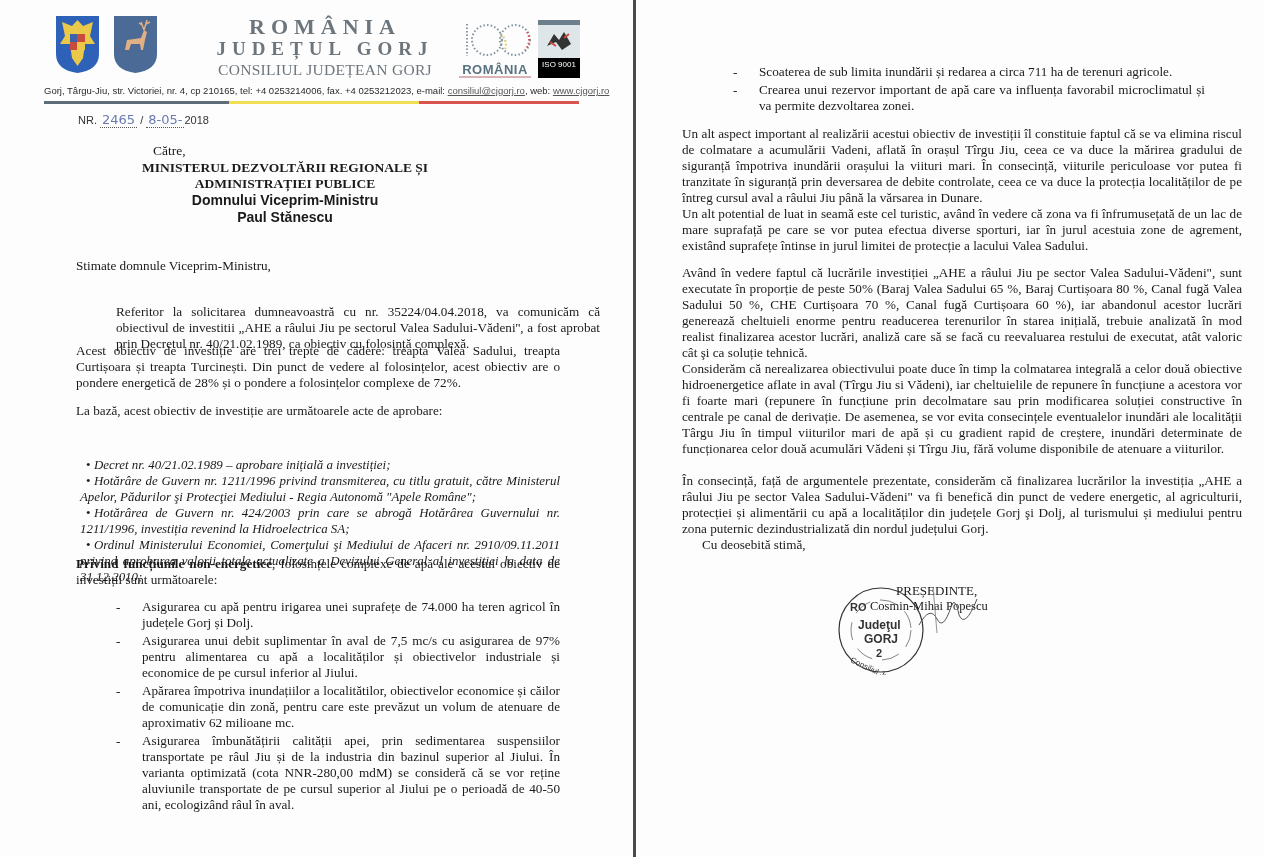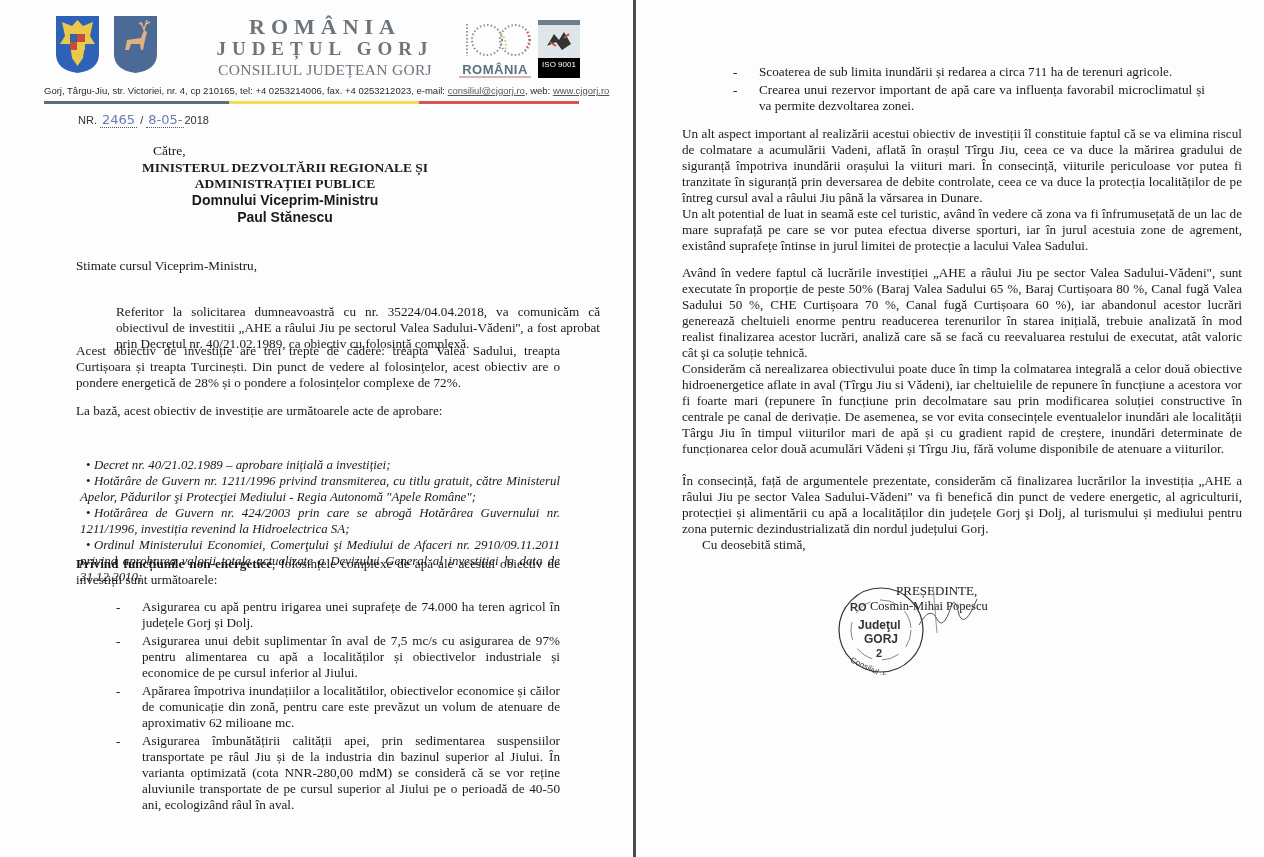--- a/index.html
+++ b/index.html
@@ -124,21 +124,21 @@
     <span>NR.</span>
     <span class="hand">2465</span><span> / </span><span class="hand">8-05-</span><span>2018</span>
   </div>
 
   <div class="catre">Către,</div>
   <div class="addr" style="top:160px;">MINISTERUL DEZVOLTĂRII REGIONALE ȘI</div>
   <div class="addr addr-sans" style="top:192px;">Domnului Viceprim-Ministru</div>
   <div class="addr" style="top:176px;">ADMINISTRAȚIEI  PUBLICE</div>
   <div class="addr addr-sans" style="top:209px;">Paul Stănescu</div>
 
-  <div class="txt left-col" style="top:258px;">Stimate cursul Viceprim-Ministru,</div>
+  <div class="txt left-col" style="top:258px;">Stimate domnule Viceprim-Ministru,</div>
 
   <div class="txt left-col" style="top:304px;margin-left:40px;">Referitor la solicitarea dumneavoastră cu nr. 35224/04.04.2018, va comunicăm că obiectivul de investitii „AHE a râului Jiu pe sectorul Valea Sadului-Vădeni'', a fost aprobat prin Decretul nr. 40/21.02.1989, ca obiectiv cu folosință complexă.</div>
 
   <div class="txt left-col" style="top:343px;">Acest obiectiv de investiție are trei trepte de cădere:  treapta Valea Sadului, treapta Curtișoara și treapta Turcinești. Din punct de vedere al folosințelor, acest obiectiv are o pondere energetică de 28% și o pondere a folosințelor complexe de 72%.</div>
 
   <div class="txt left-col" style="top:403px;">La bază, acest obiectiv de investiție are următoarele acte de aprobare:</div>
 
   <div class="bul-list" style="top:433px;margin-top:24px;">
     <div class="bul-item"><span class="dot">•</span><span>Decret nr. 40/21.02.1989 – aprobare inițială a investiției;</span></div>
     <div class="bul-item"><span class="dot">•</span><span>Hotărâre de Guvern nr. 1211/1996 privind transmiterea, cu titlu gratuit, către Ministerul Apelor, Pădurilor şi Protecţiei Mediului - Regia Autonomă "Apele Române";</span></div>

